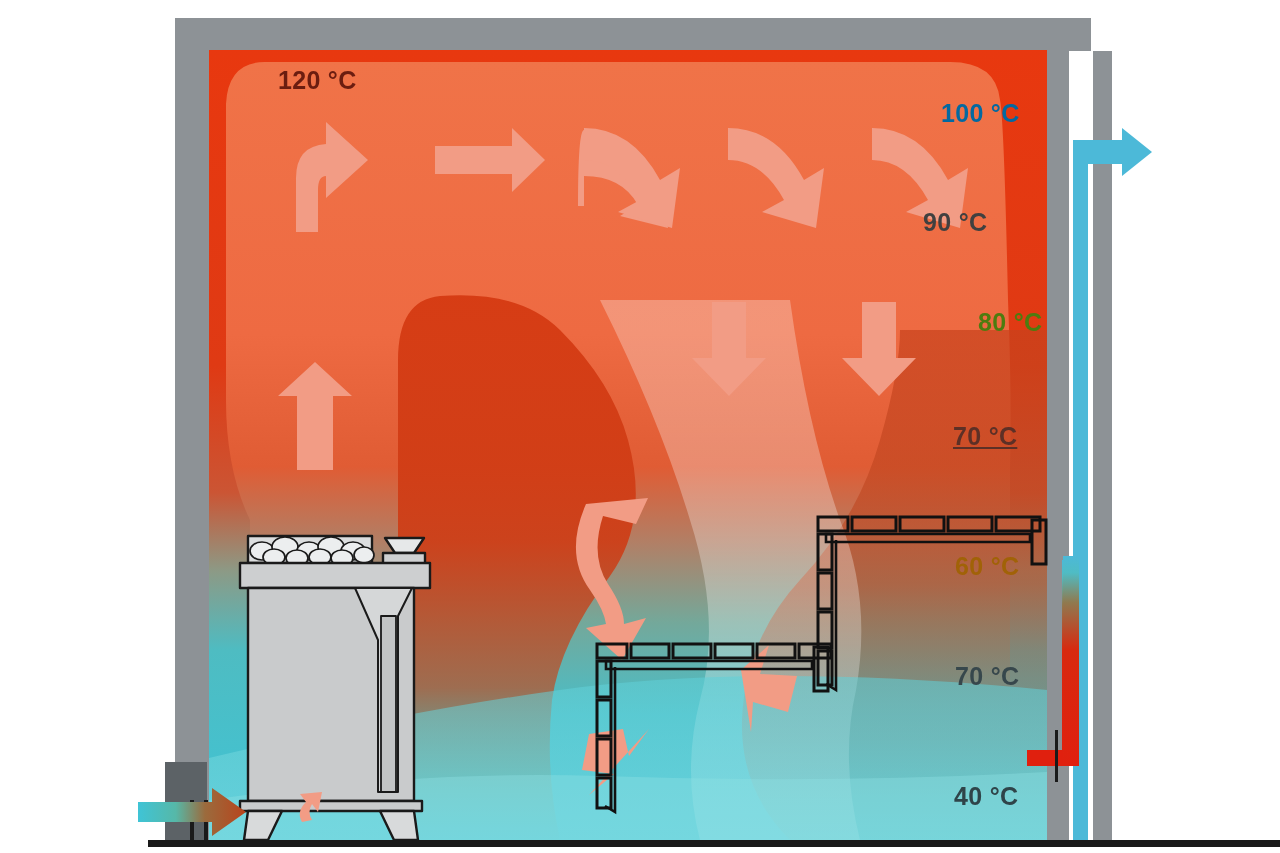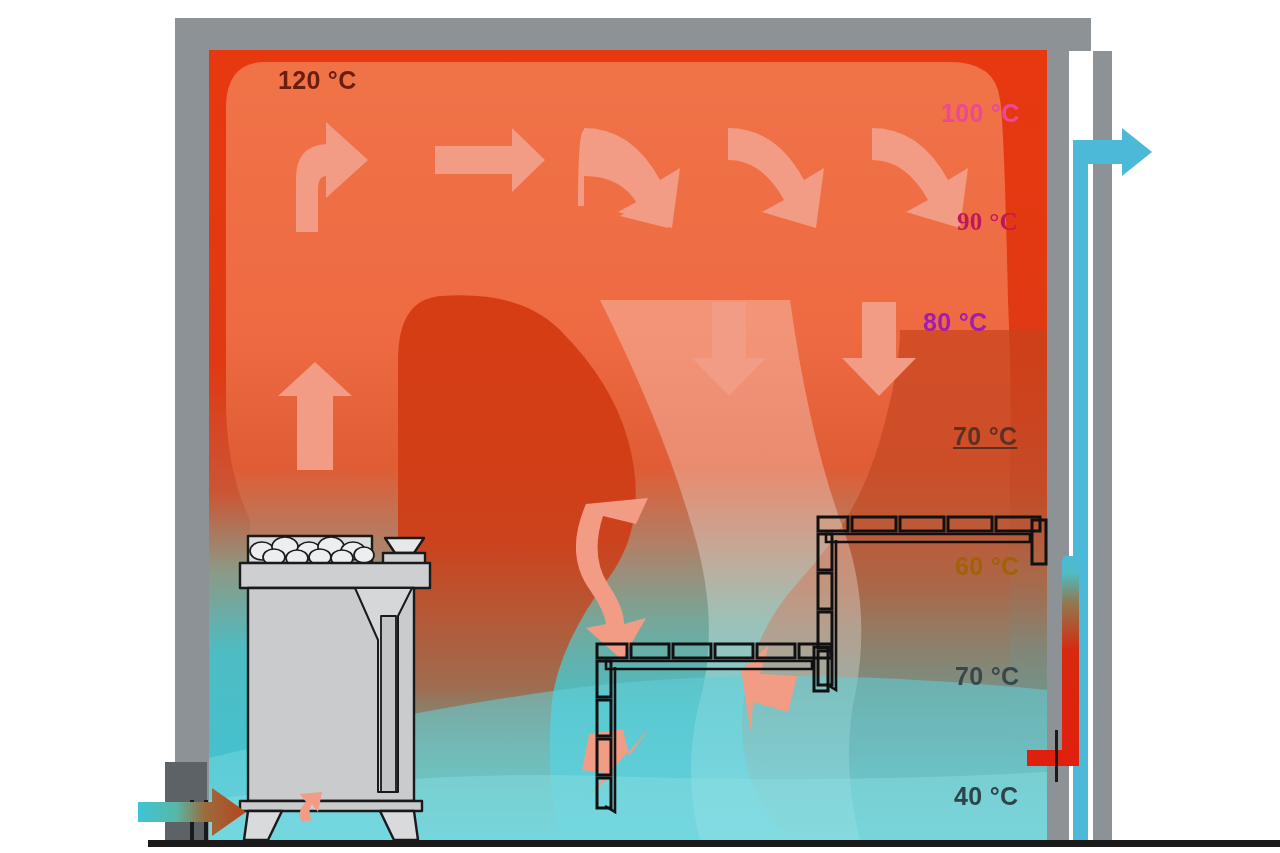--- a/index.html
+++ b/index.html
@@ -308,21 +308,21 @@
     <path d="M 1068 744 L 1068 764 L 1027 764 L 1027 752 L 1068 752 L 1068 744
              M 1062 560 L 1078 560 L 1078 764 L 1062 764 Z" fill="url(#gradExhaustPipe)"></path>
     <rect x="1027" y="750" width="52" height="16" fill="#e0200e"></rect>
     <rect x="1063" y="556" width="16" height="210" fill="url(#gradExhaustPipe)"></rect>
 
     <rect x="1055" y="730" width="3" height="52" fill="#1a1a1a"></rect>
   </g>
 </svg>
 
 <div class="temp-label" style="left:278px;top:66px;color:#6b1d10;">120 °C</div>
-<div class="temp-label" style="left:941px;top:99px;color:#ec4899;">100 °C</div>
-<div class="temp-label" style="left:957px;top:208px;color:#be185d;font-family:Liberation Serif, serif;">90 °C</div>
-<div class="temp-label" style="left:923px;top:308px;color:#a21caf;">80 °C</div>
+<div class="temp-label" style="left:941px;top:99px;color:#0369a1;">100 °C</div>
+<div class="temp-label" style="left:923px;top:208px;color:#404040;">90 °C</div>
+<div class="temp-label" style="left:978px;top:308px;color:#4d7c0f;">80 °C</div>
 <div class="temp-label" style="left:953px;top:422px;color:#5d3026;text-decoration:underline;">70 °C</div>
 <div class="temp-label" style="left:955px;top:552px;color:#a16207;">60 °C</div>
 <div class="temp-label" style="left:955px;top:662px;color:#37474c;">70 °C</div>
 <div class="temp-label" style="left:954px;top:782px;color:#2f4449;">40 °C</div>
 
 </div>
 
 </body></html>

